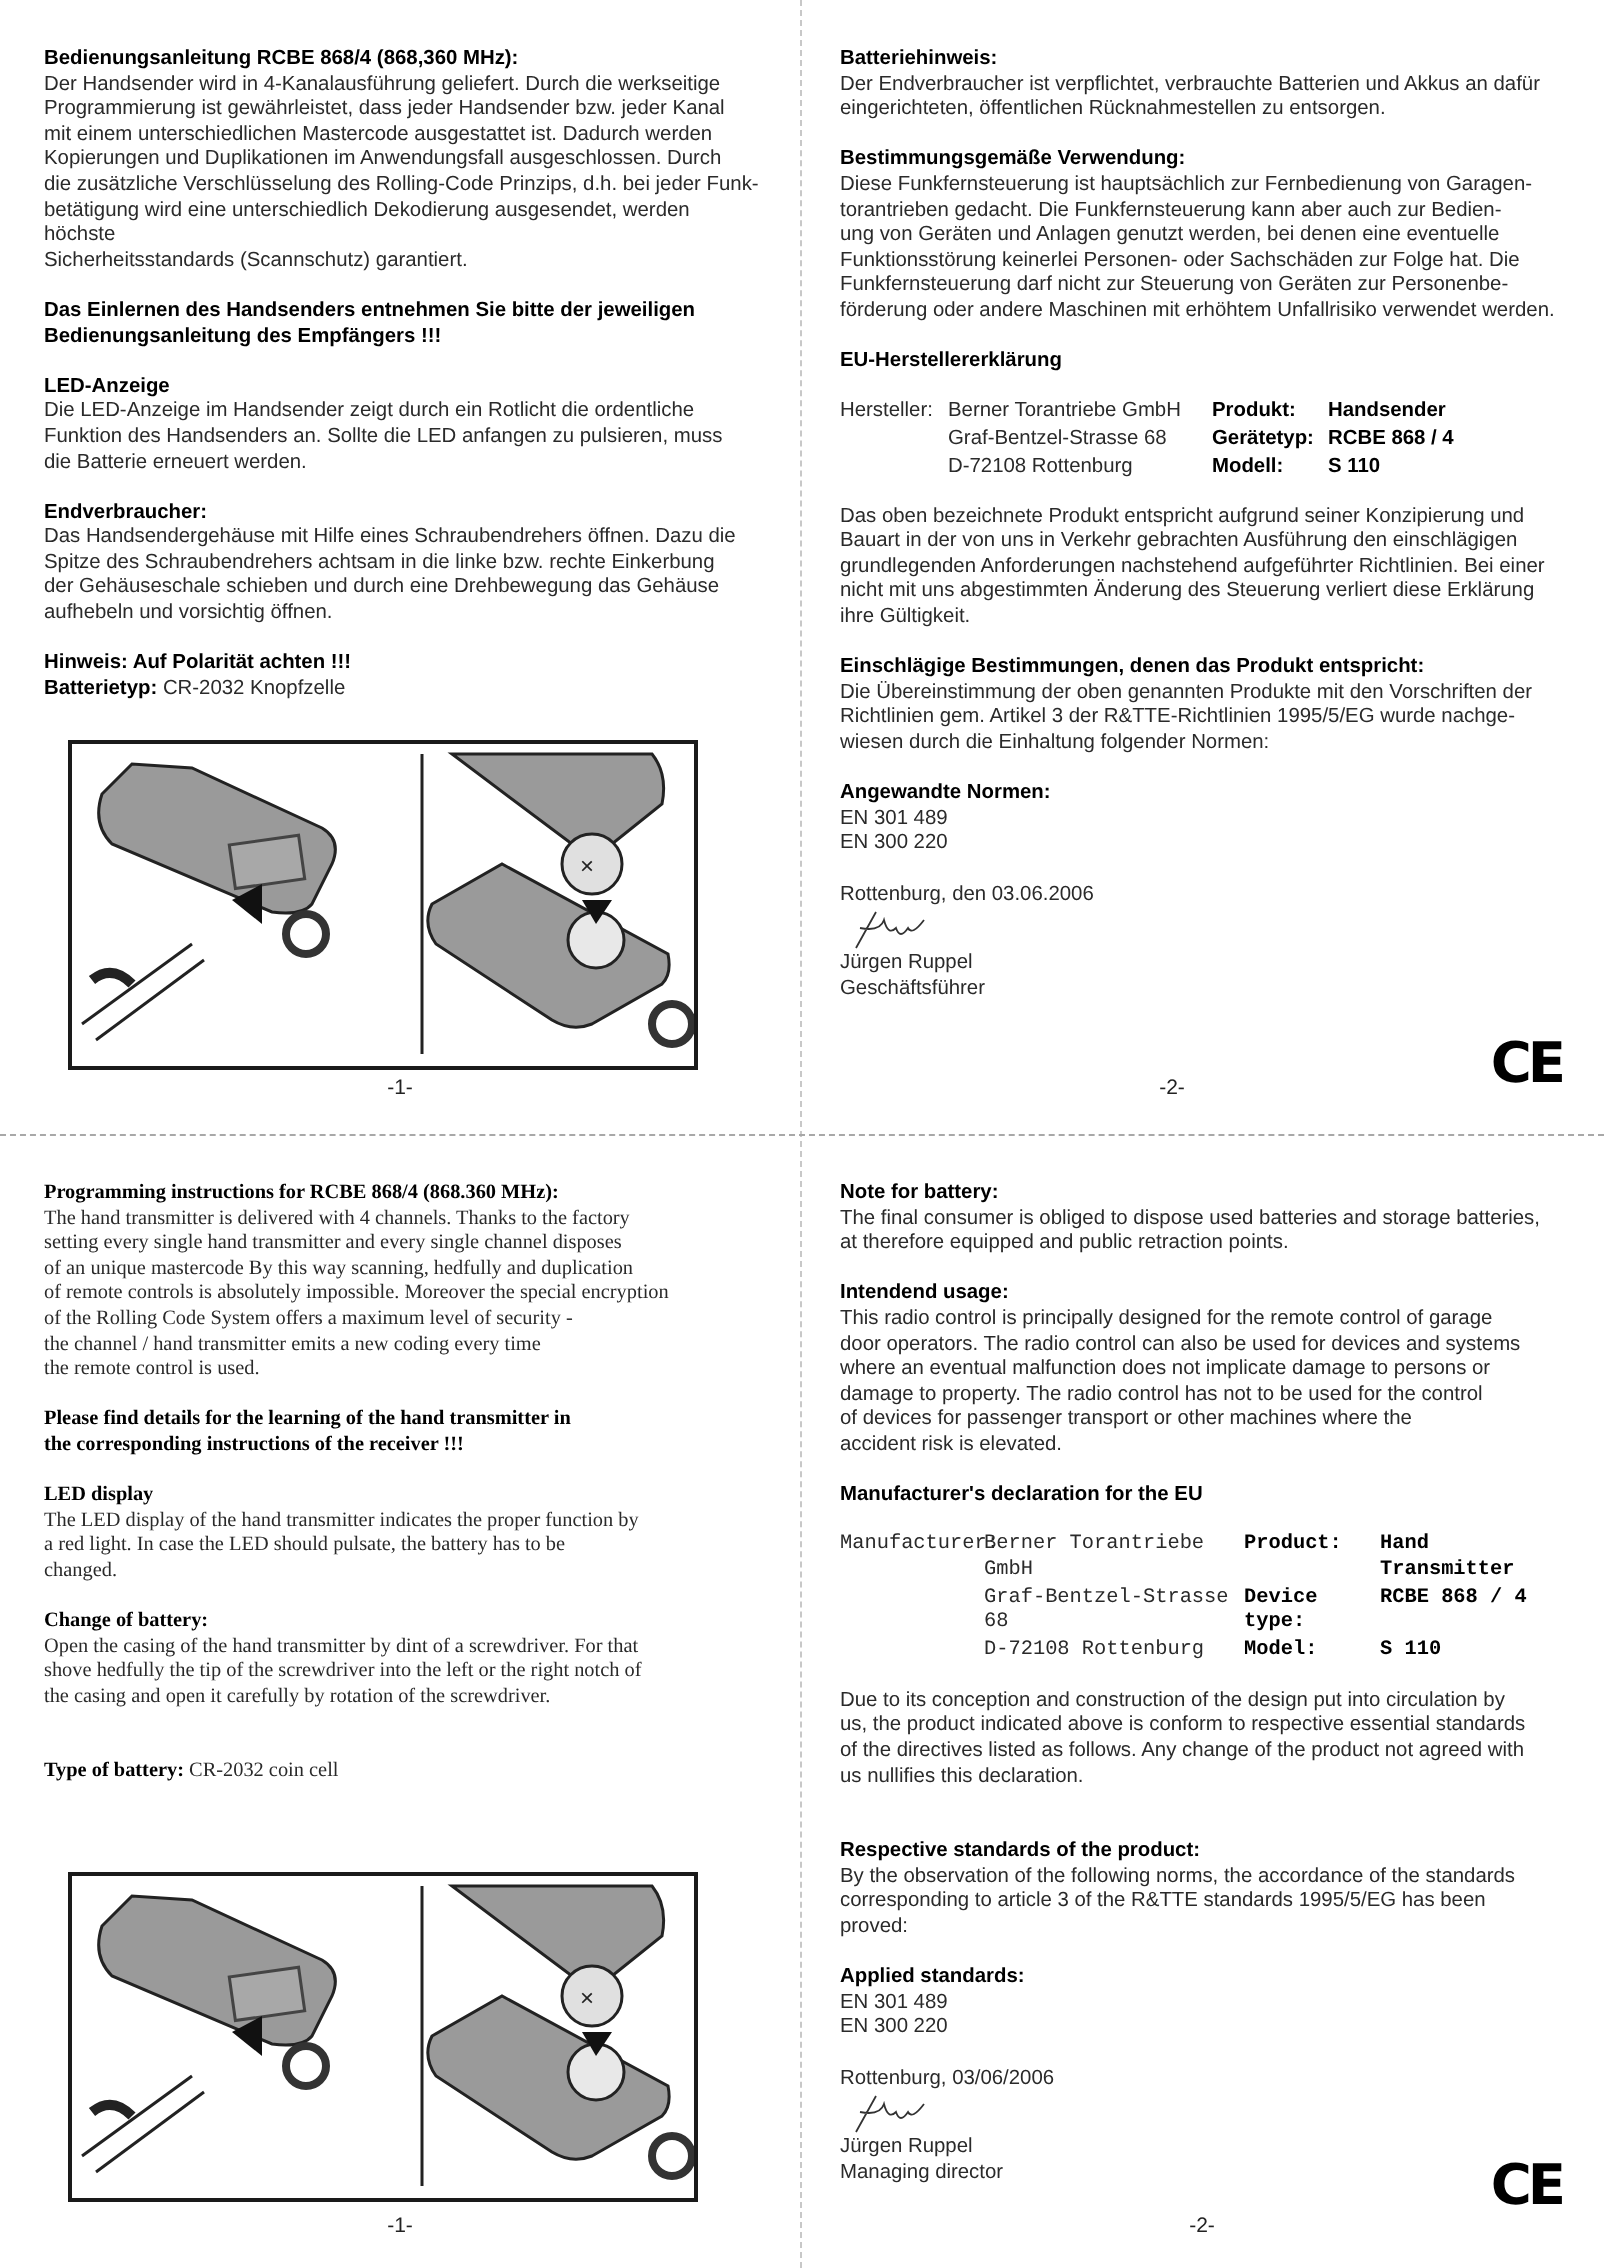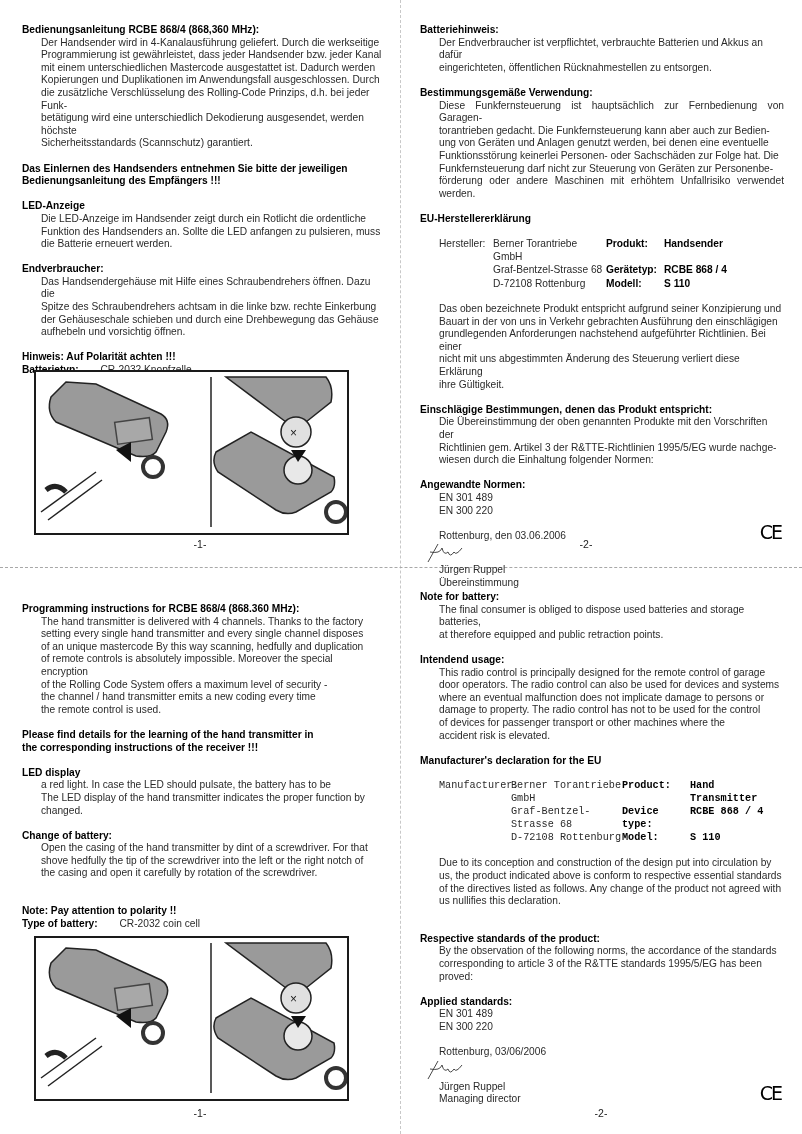--- a/index.html
+++ b/index.html
@@ -7,38 +7,38 @@
          font-family:"Liberation Sans", sans-serif; color:#1a1a1a; font-size:10.2px; line-height:12.6px; }
   .page { position:absolute; width:400px; }
   .p1 { left:0; top:0; height:565px; }
   .p2 { left:401px; top:0; height:565px; }
   .p3 { left:0; top:569px; height:565px; }
   .p4 { left:401px; top:569px; height:565px; }
   .vdiv { position:absolute; left:400px; top:0; width:0; height:1134px; border-left:1px dashed #c8c8c8; }
   .hdiv { position:absolute; left:0; top:567px; width:802px; height:0; border-top:1px dashed #a8a8a8; }
   .content { position:absolute; left:22px; top:24px; width:360px; }
   .p2 .content, .p4 .content { left:19px; width:364px; }
-  .p3 .content { top:34px; }
+  .p3 .content { top:22px;font-family:Liberation Serif, serif; }
   .p4 .content { top:22px; }
   .sec { margin:0 0 12.6px 0; }
   .h { font-weight:bold; color:#000; }
-  .t { color:#2a2a2a;margin-left:19px; }
+  .t { color:#2a2a2a; }
   .just { text-align:justify; }
   .pagenum { position:absolute; bottom:14px; width:100%; text-align:center; font-size:10.5px; color:#222; }
   .p1 .pagenum { left:0; }
   .p2 .pagenum { left:-15px; }
   .figure { position:absolute; left:34px; width:311px; height:161px; border:2px solid #1a1a1a; background:#fff; }
   .p1 .figure { top:370px; }
   .p3 .figure { top:367px; }
   .figure svg { width:100%; height:100%; display:block; }
   .mfr { display:grid; grid-template-columns:54px 132px 58px auto; row-gap:1px; margin:0 0 12.6px 0; }
   .p4 .mfr { grid-template-columns:72px 130px 68px auto;font-family:Liberation Mono, monospace; }
   .mfr .b { font-weight:bold; color:#000; }
   .sig { height:22px; position:relative; }
-  .ce { position:absolute; right:20px; font-family:"DejaVu Sans", sans-serif; font-size:19px; letter-spacing:-2px; color:#000; }
+  .ce { position:absolute; right:20px; font-family:"DejaVu Sans", sans-serif; font-size:28px; letter-spacing:-2px; color:#000;font-weight:bold; }
   .p2 .ce { bottom:26px; }
   .p4 .ce { bottom:34px; }
 </style>
 </head>
 <body>
 
 <div class="vdiv"></div>
 <div class="hdiv"></div>
 
 <div class="page p1">
@@ -167,21 +167,21 @@
       <div class="t">EN 301 489</div>
       <div class="t">EN 300 220</div>
     </div>
     <div class="t">Rottenburg, den 03.06.2006</div>
     <div class="sig">
       <svg width="50" height="22" viewBox="0 0 50 22">
           <path d="M18 2 L8 20 M10 10 Q20 12 22 6 Q24 14 28 10 Q30 16 34 10 Q36 14 42 6" stroke="#333" fill="none" stroke-width="0.9"></path>
         </svg>
     </div>
     <div class="t">Jürgen Ruppel</div>
-    <div class="t">Übereinstimmung</div>
+    <div class="t">Geschäftsführer</div>
   </div>
   <div class="ce">CE</div>
   <div class="pagenum">-2-</div>
 </div>
 
 <div class="page p3">
   <div class="content">
     <div class="sec">
       <div class="h">Programming instructions for RCBE 868/4 (868.360 MHz):</div>
       <div class="t">
@@ -194,35 +194,34 @@
         <div>the remote control is used.</div>
       </div>
     </div>
     <div class="sec h">
       <div>Please find details for  the learning of the hand transmitter in</div>
       <div>the corresponding instructions of the receiver !!!</div>
     </div>
     <div class="sec">
       <div class="h">LED display</div>
       <div class="t">
+        <div>The LED display of the hand transmitter indicates the proper function by</div>
         <div>a red light. In case the LED should pulsate, the battery has to be</div>
-        <div>The LED display of the hand transmitter indicates the proper function by</div>
         <div>changed.</div>
       </div>
     </div>
     <div class="sec" style="margin-bottom:25px;">
       <div class="h">Change of battery:</div>
       <div class="t">
         <div>Open the casing of the hand transmitter by dint of a screwdriver. For that</div>
         <div>shove hedfully the tip of the screwdriver into the left or the right notch of</div>
         <div>the casing and open it carefully by rotation of the screwdriver.</div>
       </div>
     </div>
     <div class="sec">
-      <div class="h">Note: Pay attention to polarity !!</div>
       <div>
         <span class="h">Type of battery:</span>
         <span class="t">CR-2032 coin cell</span>
       </div>
     </div>
   </div>
   <div class="figure">
     <svg viewBox="0 0 311 161" xmlns="http://www.w3.org/2000/svg">
       <g stroke="#222" stroke-width="1.5" fill="#9a9a9a">
         <path d="M15 25 L30 10 L60 12 L125 42 Q135 48 130 60 L120 80 Q115 86 100 84 L20 50 Q10 40 15 25 Z"></path>

